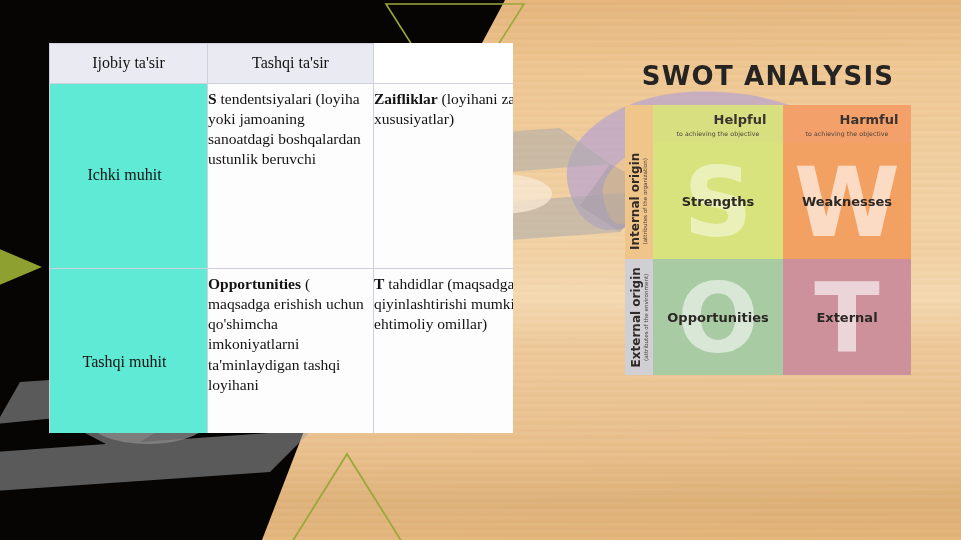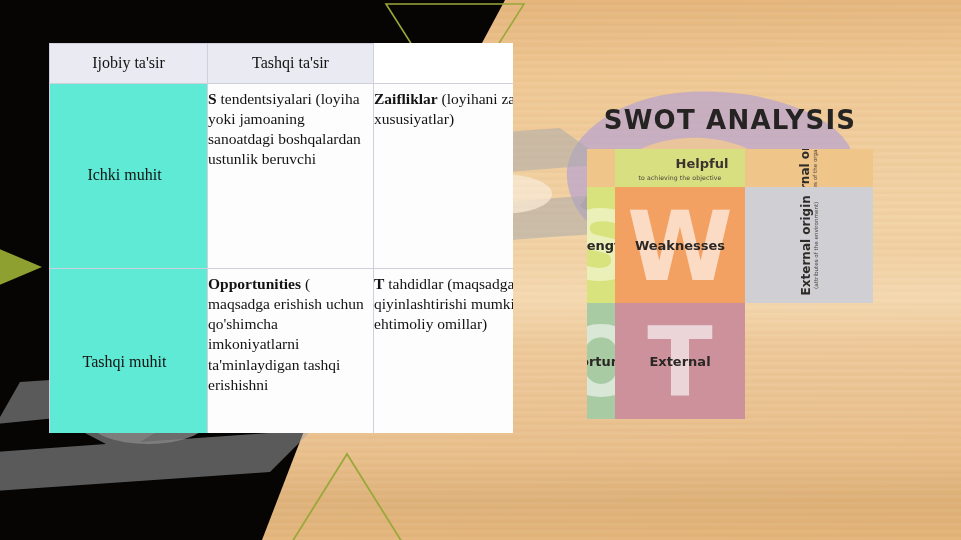--- a/index.html
+++ b/index.html
@@ -113,21 +113,21 @@
   td.body-cell{
     vertical-align:top;
     background:#fdfdfe;
   }
   td.body-cell b{font-weight:bold;}
   .r1 td{height:172px;}
   .r2 td{height:177px;}
 
   
   .swot-pic{
-    position:absolute;left:584px;top:55px;width:292px;height:338px;margin-top:44px;
+    position:absolute;left:622px;top:55px;width:292px;height:338px;
   }
   .swot-title{
     position:absolute;left:0;top:0;width:292px;height:42px;
     text-align:center;
     font-family:"DejaVu Sans", sans-serif;
     font-weight:bold;
     font-size:26px;
     letter-spacing:1.2px;
     color:#262323;
     line-height:42px;
@@ -251,38 +251,42 @@
         </tr>
       </thead>
       <tbody>
         <tr class="r1">
           <td class="rowlabel">Ichki muhit</td>
           <td class="body-cell"><b>S</b><span> tendentsiyalari (loyiha yoki jamoaning sanoatdagi boshqalardan ustunlik beruvchi</span></td>
           <td class="body-cell" colspan="2"><b>Zaifliklar</b><span> (loyihani zaiflashtiradigan xususiyatlar)</span></td>
         </tr>
         <tr class="r2">
           <td class="rowlabel">Tashqi muhit</td>
-          <td class="body-cell"><b>Opportunities</b><span> ( maqsadga erishish uchun qo'shimcha imkoniyatlarni ta'minlaydigan tashqi erishishni</span></td>
+          <td class="body-cell"><b>Opportunities</b><span> ( maqsadga erishish uchun qo'shimcha imkoniyatlarni ta'minlaydigan tashqi loyihani</span></td>
           <td class="body-cell" colspan="2"><b>T</b><span> tahdidlar (maqsadga erishishni qiyinlashtirishi mumkin bo'lgan tashqi ehtimoliy omillar)</span></td>
         </tr>
       </tbody>
     </table>
   </div>
 
   <div class="swot-pic">
     <div class="swot-title">SWOT ANALYSIS</div>
     <div class="swot-grid">
 
       <div class="sg corner"></div>
 
       <div class="sg hdr helpful">
         <span class="big">Helpful</span>
         <span class="small">to achieving the objective</span>
       </div>
 
+      <div class="sg hdr harmful">
+        <span class="big">Harmful</span>
+        <span class="small">to achieving the objective</span>
+      </div>
 
       <div class="sg side int">
         <span class="vert">
           <span class="big">Internal origin</span>
           <span class="small">(attributes of the organization)</span>
         </span>
       </div>
 
       <div class="sg quad q-s">
         <span class="ghost">S</span>

